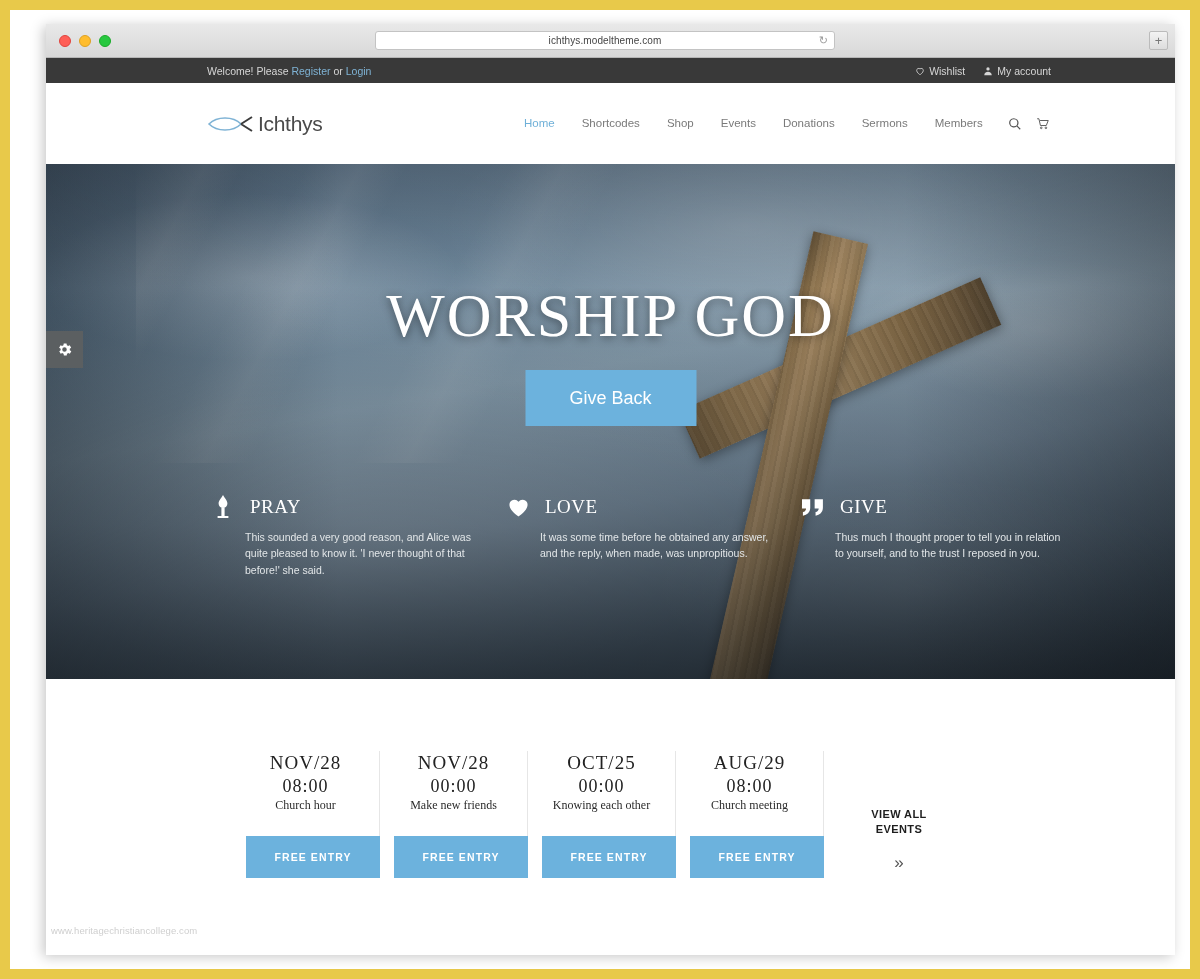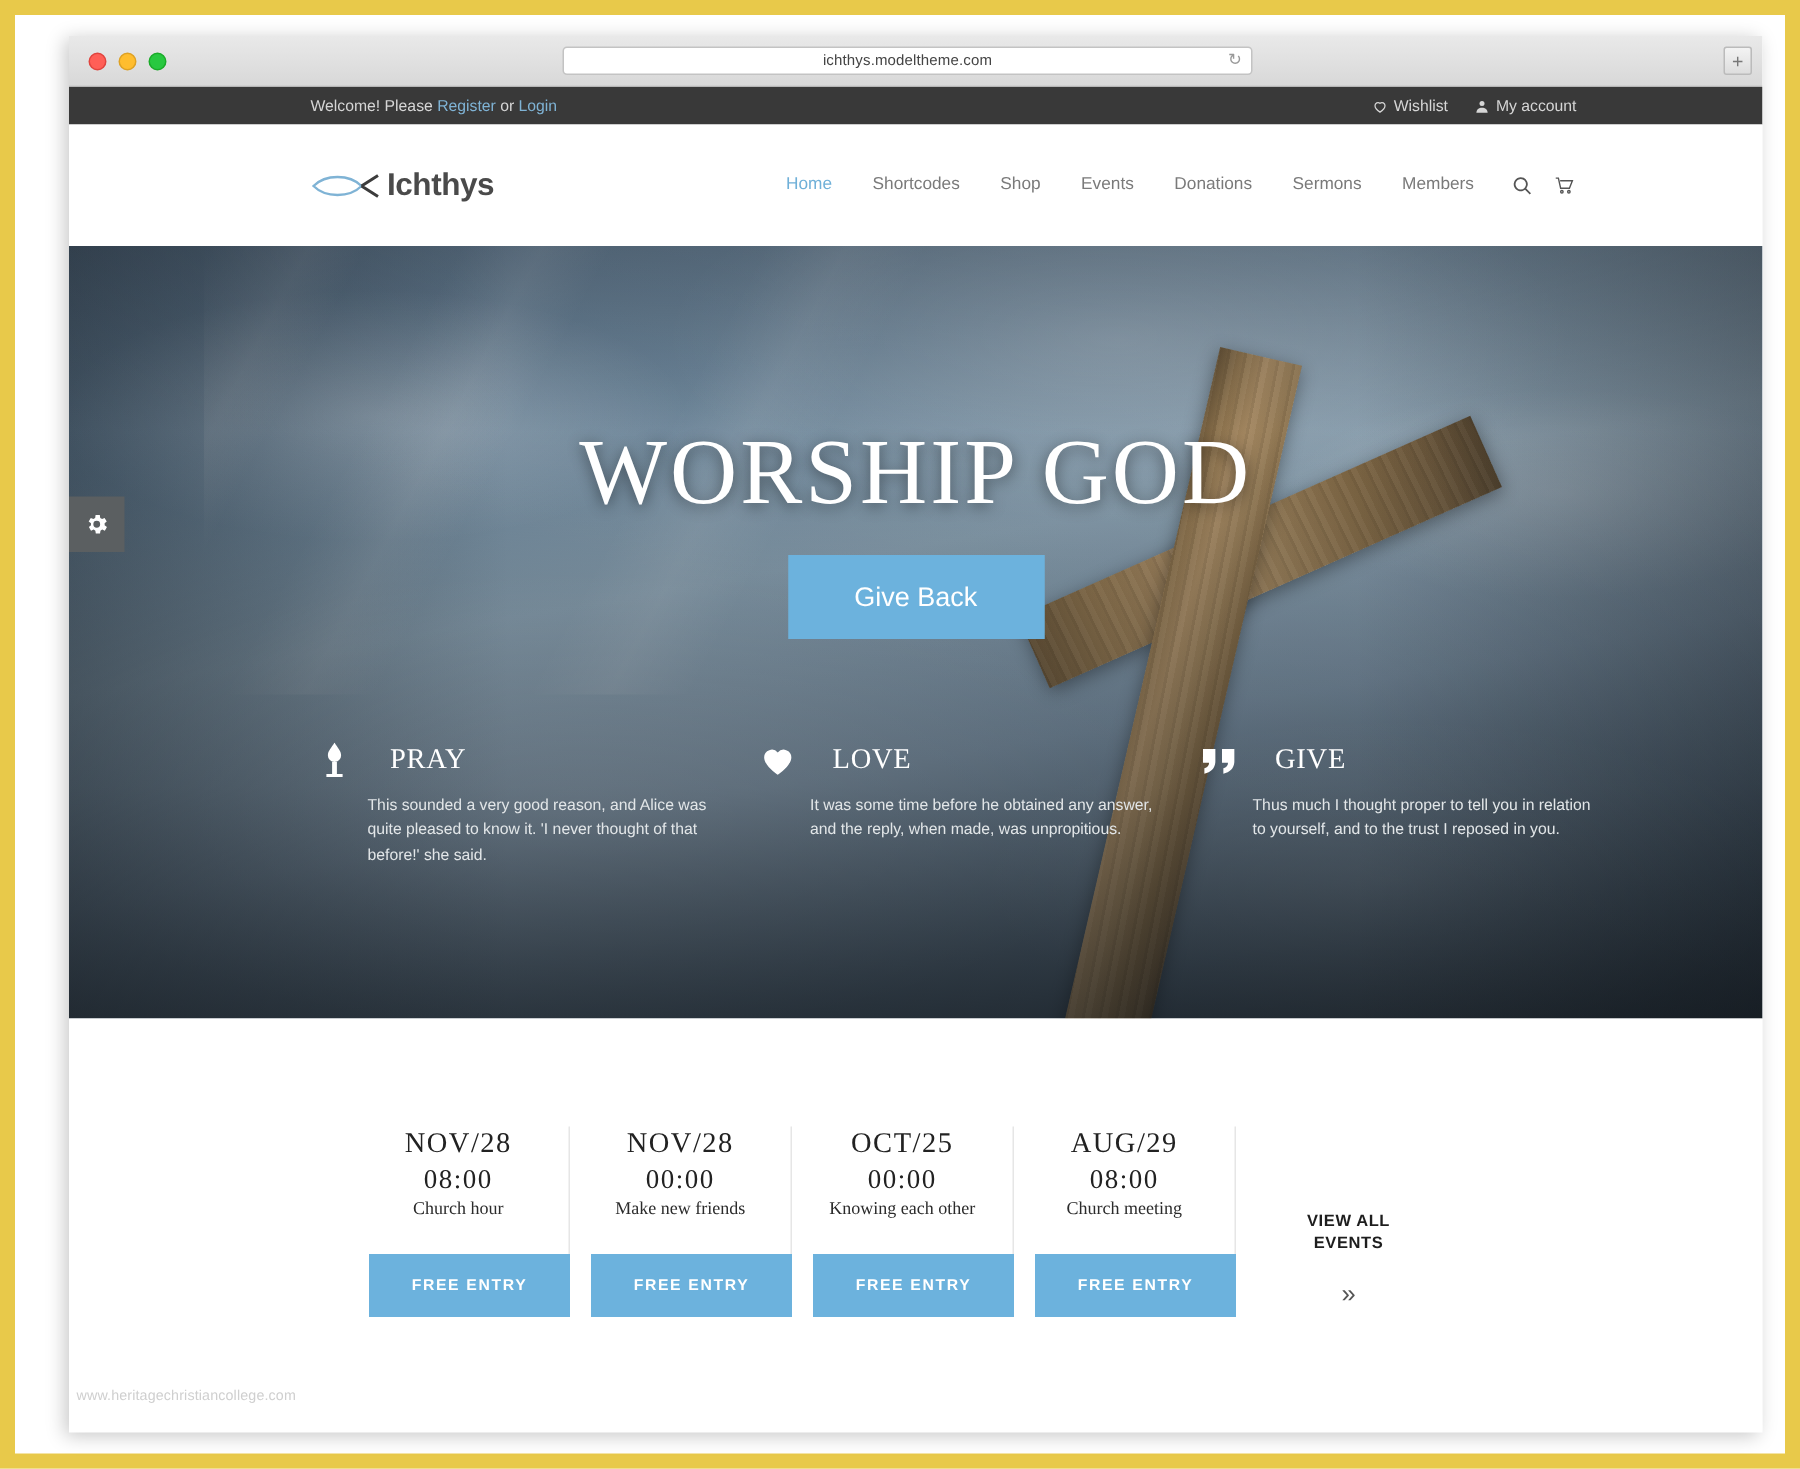--- a/index.html
+++ b/index.html
@@ -127,21 +127,21 @@
     position: absolute;
     left: 161px;
     display: flex;
     align-items: center;
     gap: 5px;
   }
   .logo-text {
     font-size: 21px;
     color: #4a4a4a;
     letter-spacing: -0.3px;
-    font-weight: 700;
+    font-weight: 400;
   }
 
   .main-nav {
     position: absolute;
     left: 478px;
     display: flex;
     align-items: flex-start;
     gap: 27px;
     font-size: 11.5px;
   }
@@ -258,21 +258,21 @@
     top: 330px;
     left: 166px;
     right: 110px;
     display: flex;
     gap: 32px;
   }
   .feature { width: 270px; }
   .feature-head {
     display: flex;
     align-items: center;
-    gap: 26px;
+    gap: 16px;
     margin-bottom: 9px;
   }
   .feature-icon { width: 22px; height: 26px; display: flex; align-items: center; justify-content: center; }
   .feature-icon svg { fill: #ffffff; }
   .feature-title {
     font-family: "Liberation Serif", serif;
     font-size: 19px;
     color: #ffffff;
     letter-spacing: 0.5px;
   }

